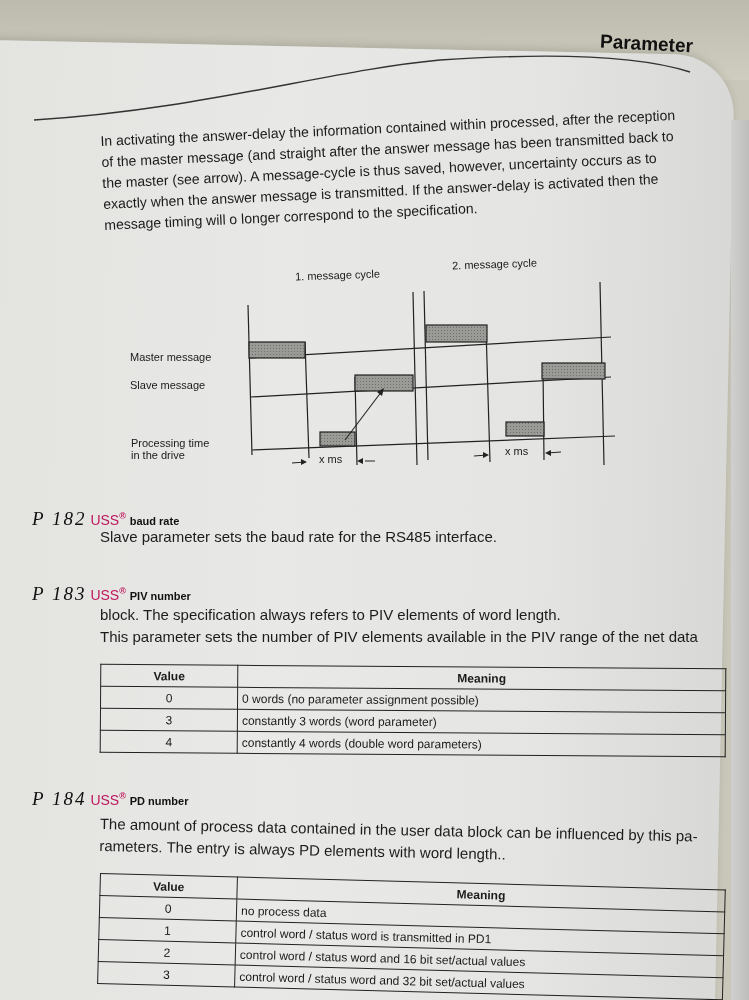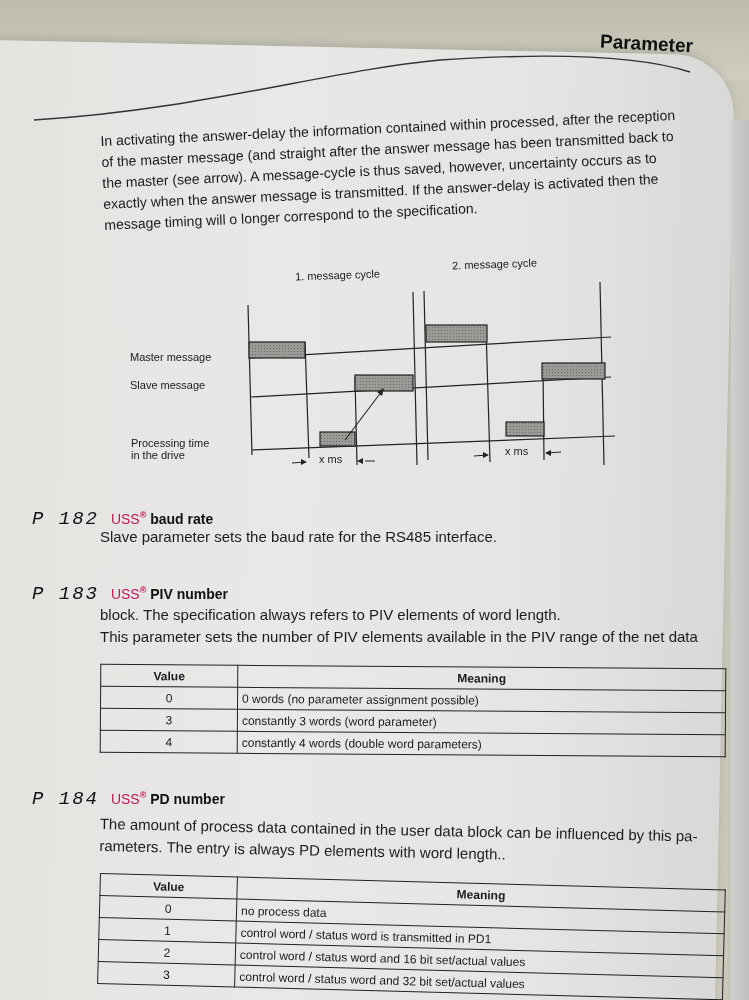--- a/index.html
+++ b/index.html
@@ -38,26 +38,26 @@
       white-space: nowrap;
     }
     .intro { left: 100px; top: 131px; transform: rotate(-2.6deg); transform-origin: 0 0; }
     .intro div { height: 21px; }
     .diagram { position: absolute; left: 120px; top: 255px; }
     .diagram-label { position: absolute; font-size: 11px; color: #1a1a1a; white-space: nowrap; }
     .param-head {
       position: absolute; left: 32px; font-size: 14px; white-space: nowrap;
     }
     .param-code {
-      font-family: Liberation Mono, monospace; font-style: italic;
-      font-size: 19px; letter-spacing: 2px; margin-right: 8px; color: #111;
+      font-family: Liberation Serif, serif; font-style: italic;
+      font-size: 19px; letter-spacing: 2px; margin-right: 0; color: #111;
     }
     .param-uss { font-size: 14px; color: #be185d; }
     .param-uss sup { font-size: 9px; font-weight: bold; }
-    .param-name { font-weight: bold; font-size: 14px; color: #111; }
+    .param-name { font-weight: bold; font-size: 11px; color: #111; }
     .param-desc { position: absolute; left: 100px; font-size: 15px; line-height: 22px; white-space: nowrap; }
     table.vt {
       position: absolute; border-collapse: collapse; font-size: 12px; color: #1b1b1b;
       background: rgba(255,255,255,0.05);
     }
     table.vt td, table.vt th { border: 1.5px solid #222; padding: 0 4px; height: 21px; }
     table.vt th { font-weight: bold; font-size: 12px; }
     table.vt td.v { text-align: center; width: 128px; }
   </style>
 </head>

